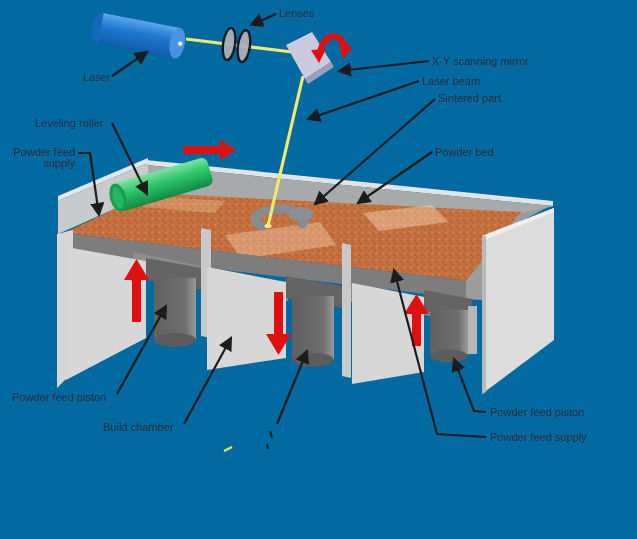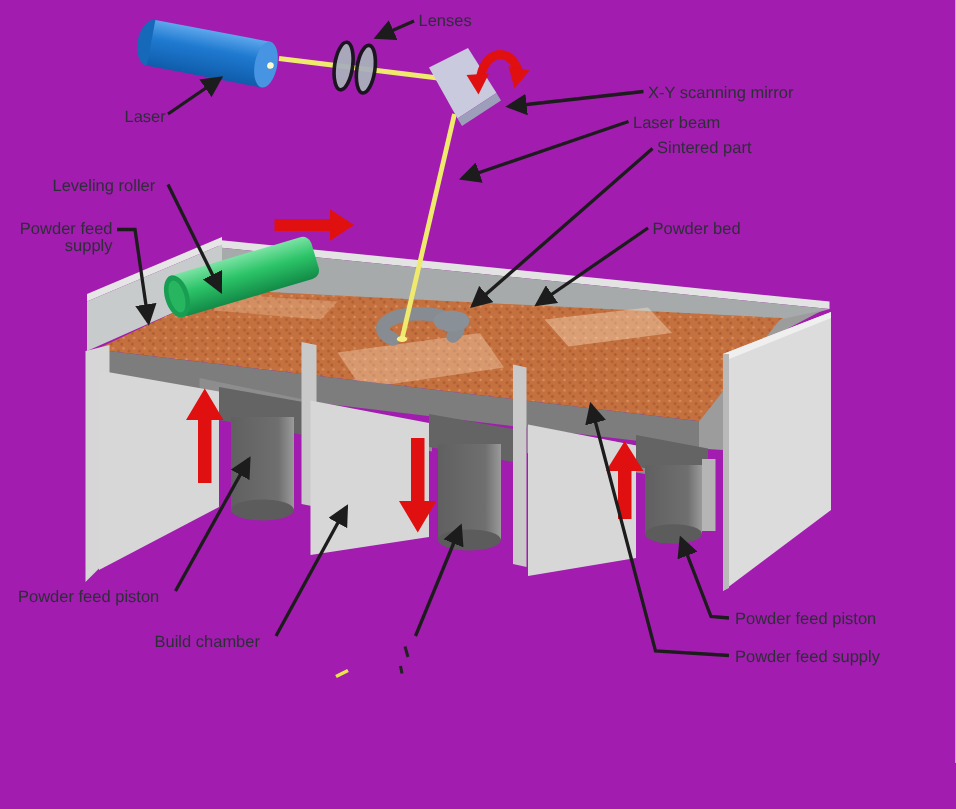--- a/index.html
+++ b/index.html
@@ -1,19 +1,19 @@
 <!DOCTYPE html>
 <html><head>
 <meta charset="utf-8">
 <style>
   html,body{margin:0;padding:0;background:#ffffff;}
   .stage{
     position:relative;
     width:637px;height:539px;
-    background:#a21caf;
+    background:#0369a1;
     font-family:"Liberation Sans",sans-serif;
     overflow:hidden;
   }
   svg text{
     font-family:"Liberation Sans",sans-serif;
     font-size:11px;
     fill:#2e2e38;
   }
 </style>
 </head>

